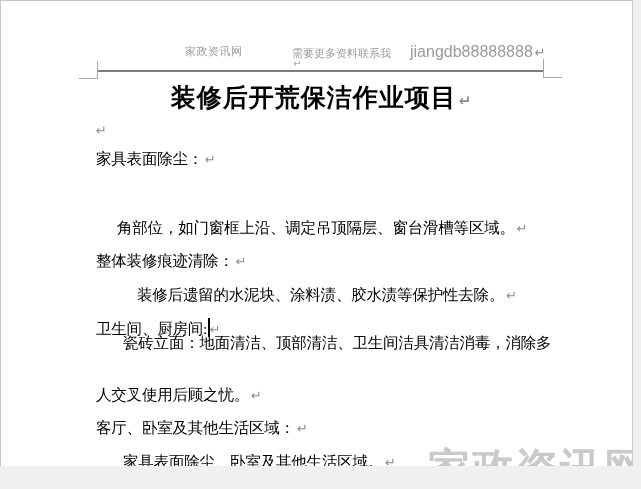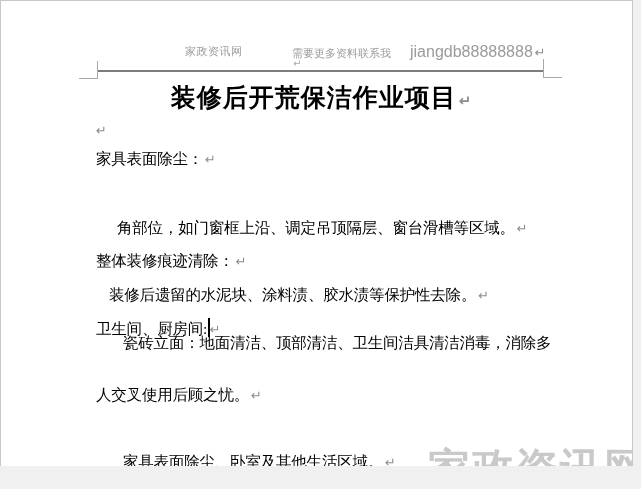--- a/index.html
+++ b/index.html
@@ -94,28 +94,29 @@
 
     <div class="bl" style="left:95px;top:119px;"><span></span><span class="pilcrow" style="margin-left:0;">↵</span></div>
 
     <div class="bl" style="left:95px;top:148px;"><span>家具表面除尘：</span><span class="pilcrow">↵</span></div>
 
 
     <div class="bl" style="left:95px;top:217px;margin-left:21px;"><span>角部位，如门窗框上沿、调定吊顶隔层、窗台滑槽等区域。</span><span class="pilcrow">↵</span></div>
 
     <div class="bl" style="left:95px;top:250px;"><span>整体装修痕迹清除：</span><span class="pilcrow">↵</span></div>
 
-    <div class="bl" style="left:108px;top:284px;"><span>装修后遗留的水泥块、涂料渍、胶水渍等保护性去除。</span><span class="pilcrow">↵</span></div>
+    <div class="bl" style="left:136px;top:284px;"><span>装修后遗留的水泥块、涂料渍、胶水渍等保护性去除。</span><span class="pilcrow">↵</span></div>
 
     <div class="bl" style="left:95px;top:317px;"><span>卫生间、厨房间:</span><span class="caret"></span><span class="pilcrow" style="margin-left:0;">↵</span></div>
 
     <div class="bl" style="left:122px;top:332px;"><span>瓷砖立面：地面清洁、顶部清洁、卫生间洁具清洁消毒，消除多</span></div>
 
     <div class="bl" style="left:95px;top:384px;"><span>人交叉使用后顾之忧。</span><span class="pilcrow">↵</span></div>
 
+    <div class="bl" style="left:95px;top:417px;"><span>客厅、卧室及其他生活区域：</span><span class="pilcrow">↵</span></div>
 
     <div class="bl" style="left:122px;top:451px;"><span>家具表面除尘、卧室及其他生活区域。</span><span class="pilcrow">↵</span></div>
 
     <div class="bl" style="left:95px;top:484px;"><span>玻璃门窗清洁：</span></div>
 
     <div class="watermark">家政资讯网</div>
   </div>
 
   <div class="app-bg-strip"></div>
 </div>

